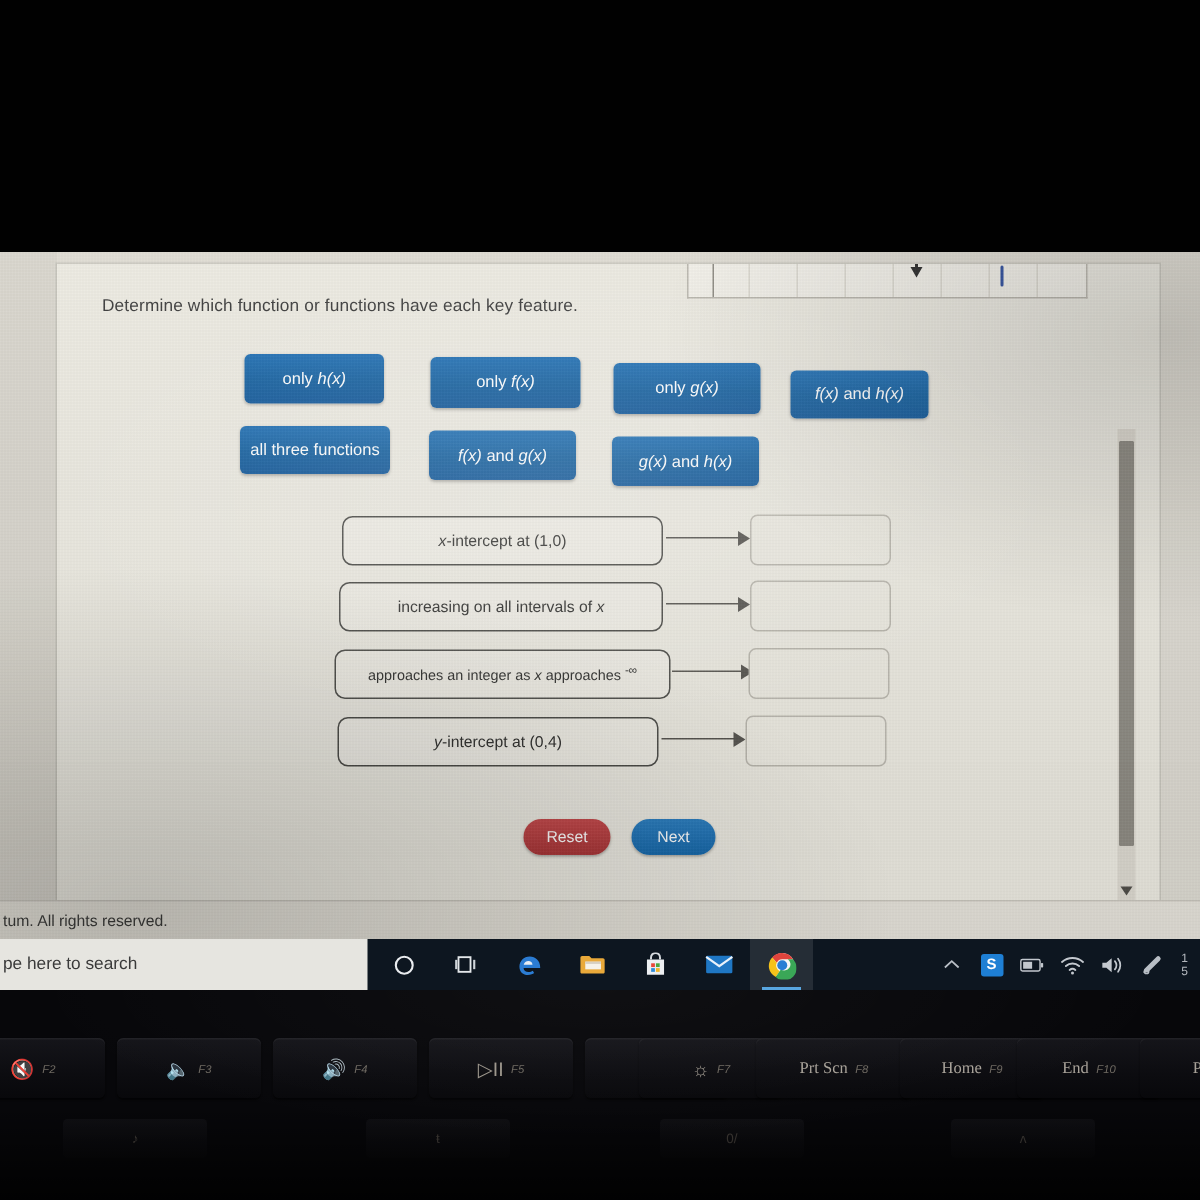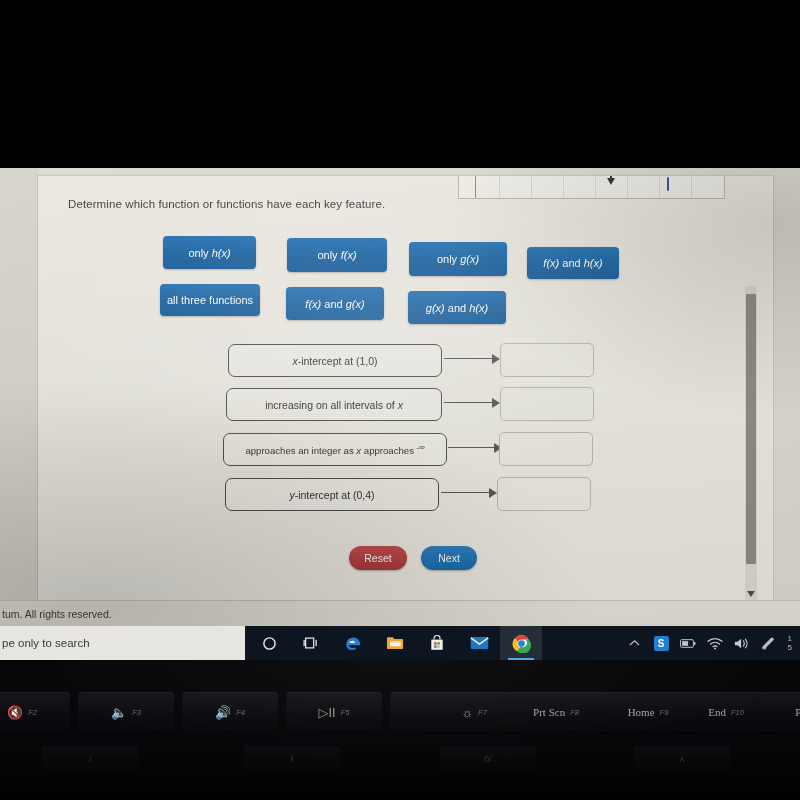--- a/index.html
+++ b/index.html
@@ -272,21 +272,21 @@
     <div class="footer">
       <span>tum. All rights reserved.</span>
     </div>
 
     <div class="screen-noise"></div>
     <div class="screen-glare"></div>
   </div>
 
   <div class="taskbar">
     <div class="tb-search">
-      <span>pe only to search</span>
+      <span>pe here to search</span>
     </div>
 
     <div class="tb-icons">
       <div class="tb-ico">
         <svg width="15" height="15" viewBox="0 0 16 16" aria-hidden="true">
           <circle cx="8" cy="8" r="6" fill="none" stroke="#e9ecef" stroke-width="1.5"></circle>
         </svg>
       </div>
       <div class="tb-ico">
         <svg width="16" height="14" viewBox="0 0 18 14" aria-hidden="true">

